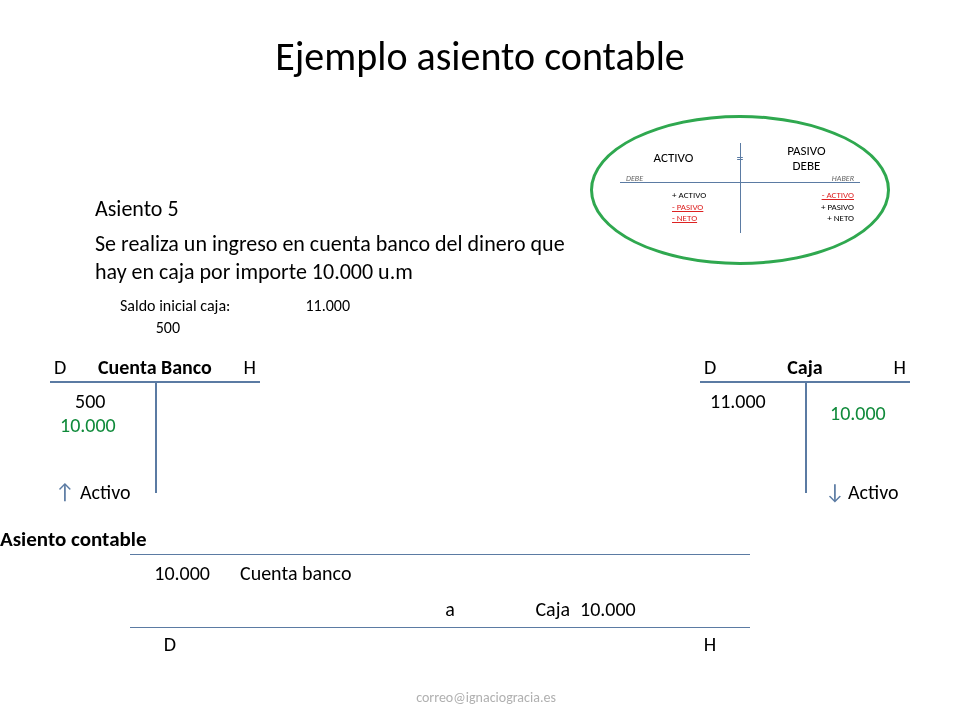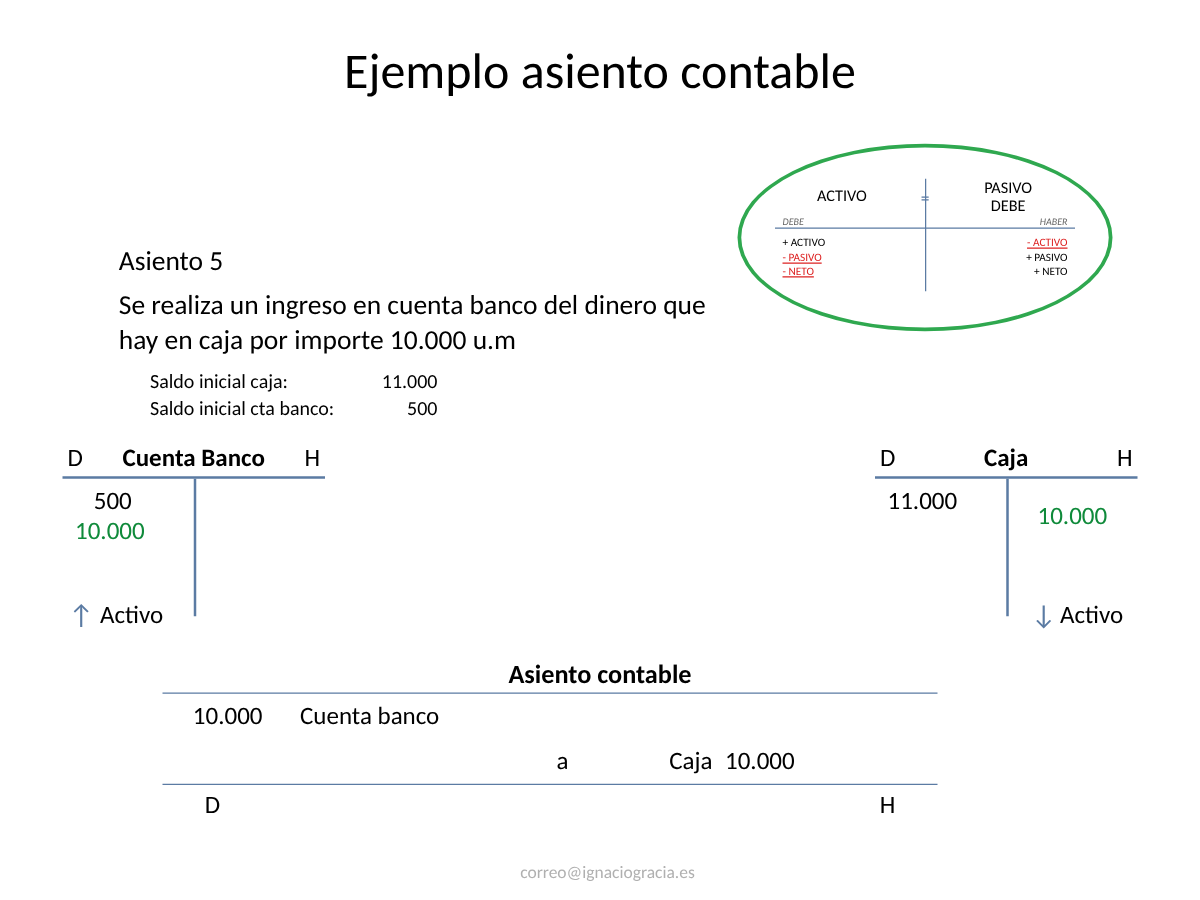--- a/index.html
+++ b/index.html
@@ -87,21 +87,21 @@
     position: absolute;
     color: #5b7ba3;
     font-size: 22px;
   }
 
   
   .asiento-title {
     position: absolute;
     left: 0; right: 0;
     top: 526px;
-    text-align: center;
+    text-align: left;
     font-size: 21px;
     font-weight: 700;
   }
   .asiento-block {
     position: absolute;
     left: 130px;
     top: 554px;
     width: 620px;
   }
   .asiento-hr {
@@ -192,41 +192,41 @@
     position: relative;
     z-index: 2;
     font-style: italic;
   }
   .info-inner .bottom {
     display: flex;
     justify-content: space-between;
     padding: 6px 6px 0 6px;
     font-size: 9px;
     line-height: 1.3;
+    margin-left: 46px;
   }
   .info-inner .bottom .left { text-align: left; }
   .info-inner .bottom .right { text-align: right; }
   .red { color: #d22; text-decoration: underline; }
 </style>
 </head>
 <body>
 
 <h1 class="title">Ejemplo asiento contable</h1>
 
 <div class="asiento-label">Asiento 5</div>
 
 <div class="description">Se realiza un ingreso en cuenta banco del dinero que hay en caja por importe 10.000 u.m</div>
 
 <div class="initial-balances">
   <div class="row">
     <span class="lbl">Saldo inicial caja:</span>
     <span class="val">11.000</span>
   </div>
   <div class="row">
-    <span class="lbl">Saldo inicial cta banco:</span>
     <span class="val">500</span>
   </div>
 </div>
 
 <div id="t-banco" class="t-account">
   <div class="t-header">
     <span class="dh">D</span>
     <span class="name">Cuenta Banco</span>
     <span class="dh">H</span>
   </div>

